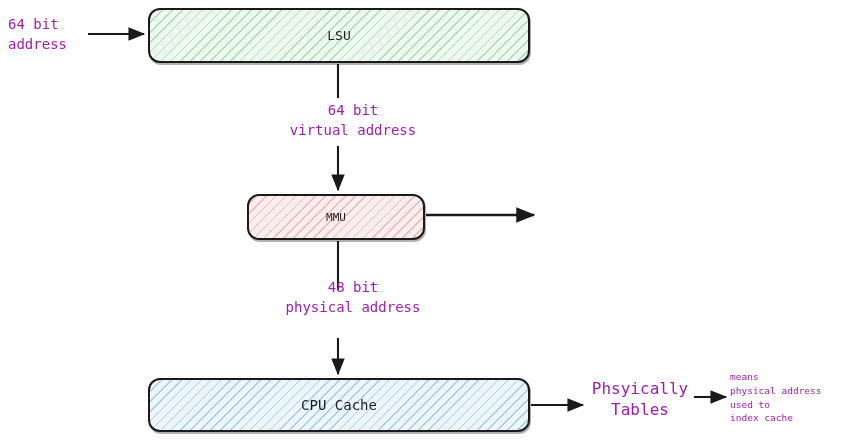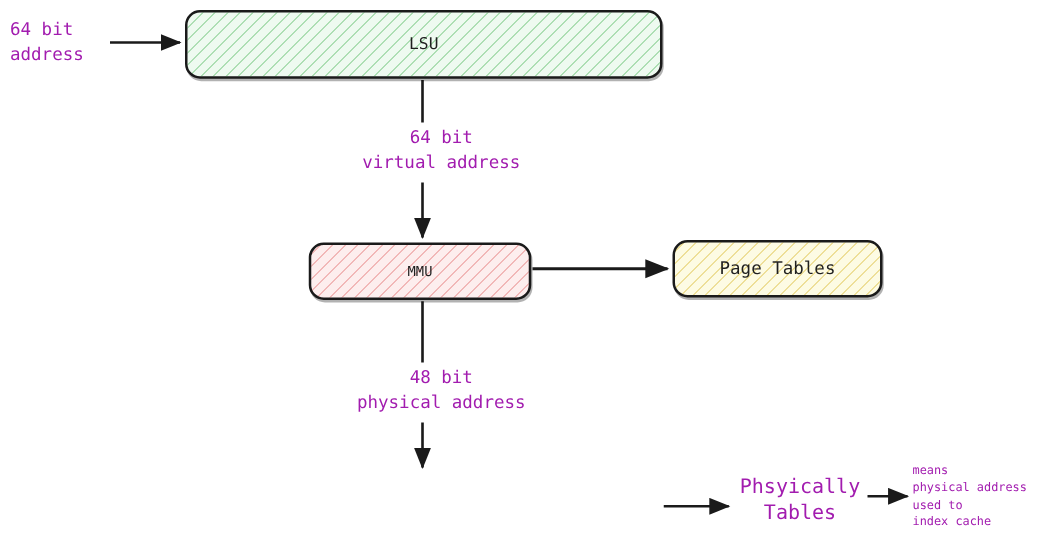--- a/index.html
+++ b/index.html
@@ -99,21 +99,21 @@
     font-size: 14px;
     text-align: left;
   }
   .txt-virtual {
     left: 262px; top: 100px;
     width: 182px;
     font-size: 14px;
     text-align: center;
   }
   .txt-physical {
-    left: 262px; top: 292px;
+    left: 262px; top: 277px;
     width: 182px;
     font-size: 14px;
     text-align: center;
   }
   .txt-indexed {
     left: 590px; top: 378px;
     width: 100px;
     font-size: 16px;
     text-align: center;
     line-height: 1.32;
@@ -177,24 +177,24 @@
   </svg>
 
   <div class="node node-lsu">
     <span class="node-label">LSU</span>
   </div>
 
   <div class="node node-mmu">
     <span class="node-label">MMU</span>
   </div>
 
-  <div class="node node-pagetables">
-    <span class="node-label">Page Tables</span>
+
+  <div class="node node-cpucache">
+    <span class="node-label">CPU Cache</span>
   </div>
-
 
   <div class="free-text txt-64bit-address">64 bit
 address</div>
 
   <div class="free-text txt-virtual">64 bit
 virtual address</div>
 
   <div class="free-text txt-physical">48 bit
 physical address</div>
 

